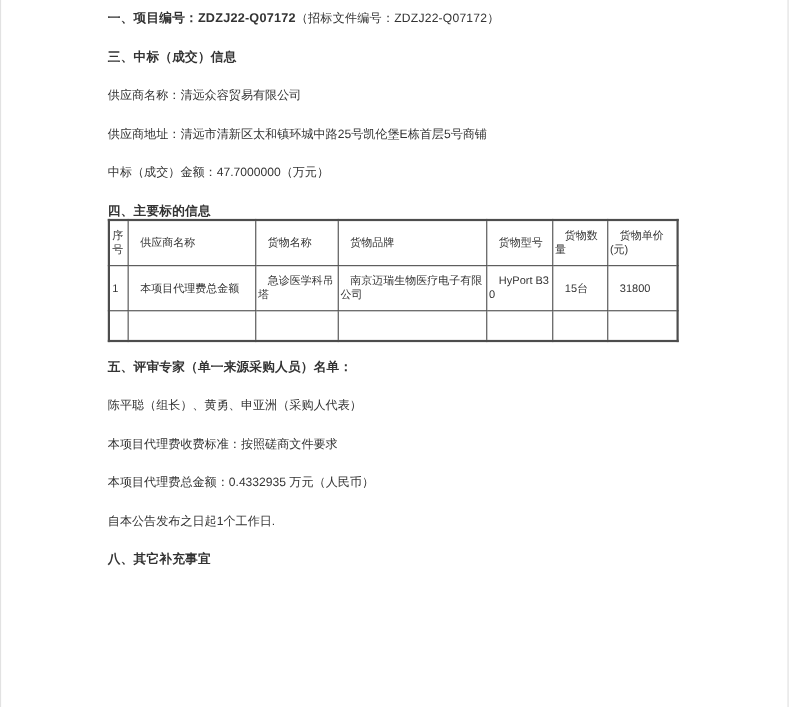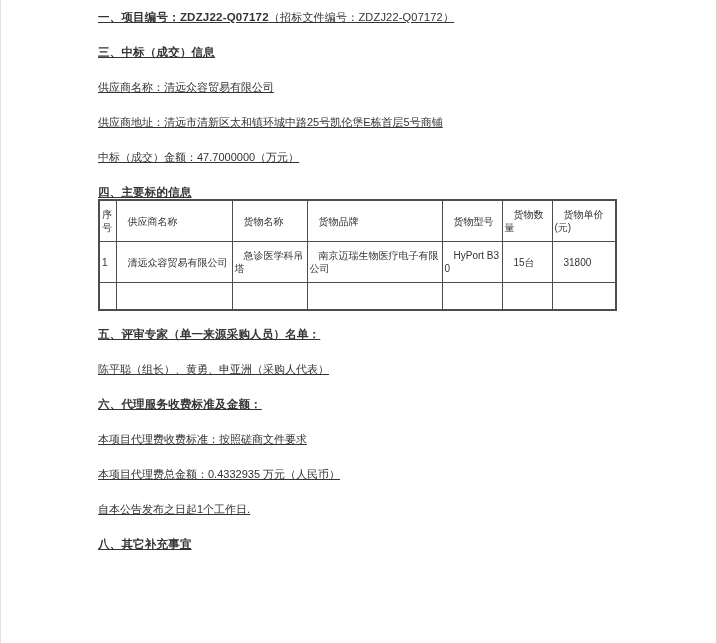--- a/index.html
+++ b/index.html
@@ -20,21 +20,20 @@
     height: 643px;
     border-left: 1px solid #e2e2e2;
     border-right: 1px solid #d6d6d6;
     padding: 10px 20px 0 97px;
   }
   p {
     font-size: 11px;
     line-height: 14px;
     margin: 0 0 21px 0;
     white-space: nowrap;
-    text-decoration: underline;
   }
   p.h {
     font-weight: bold;
     font-size: 11.5px;
     letter-spacing: 0.2px;
   }
   p.h .normal {
     font-weight: normal;
     font-size: 11px;
   }
@@ -98,21 +97,21 @@
       <td>序号</td>
       <td class="ind">供应商名称</td>
       <td class="ind">货物名称</td>
       <td class="ind">货物品牌</td>
       <td class="ind">货物型号</td>
       <td class="ind">货物数量</td>
       <td class="ind">货物单价(元)</td>
     </tr>
     <tr class="row1">
       <td>1</td>
-      <td class="ind">清远众容贸易有限公司</td>
+      <td class="ind">本项目代理费总金额</td>
       <td class="ind">急诊医学科吊塔</td>
       <td class="ind">南京迈瑞生物医疗电子有限公司</td>
       <td class="ind">HyPort B30</td>
       <td class="ind">15台</td>
       <td class="ind">31800</td>
     </tr>
     <tr class="row2">
       <td></td>
       <td class="ind"></td>
       <td class="ind"></td>
@@ -121,21 +120,20 @@
       <td class="ind"></td>
       <td class="ind"></td>
     </tr>
   </tbody>
     </table>
 
   <p class="h">五、评审专家（单一来源采购人员）名单：</p>
 
   <p>陈平聪（组长）、黄勇、申亚洲（采购人代表）</p>
 
-  <p class="h">六、代理服务收费标准及金额：</p>
 
   <p>本项目代理费收费标准：按照磋商文件要求</p>
 
   <p>本项目代理费总金额：0.4332935 万元（人民币）</p>
 
 
   <p>自本公告发布之日起1个工作日.</p>
 
   <p class="h">八、其它补充事宜</p>
 

